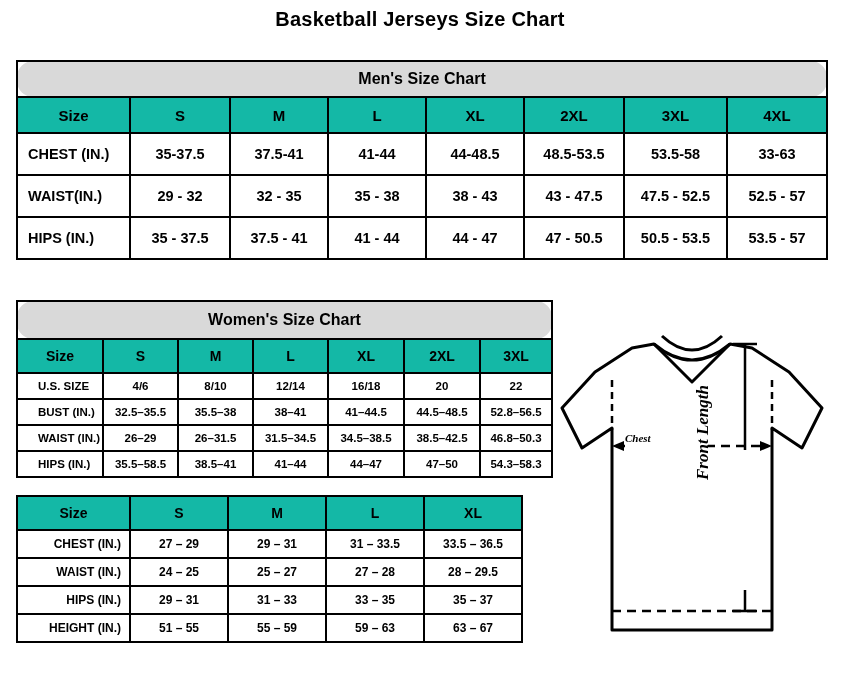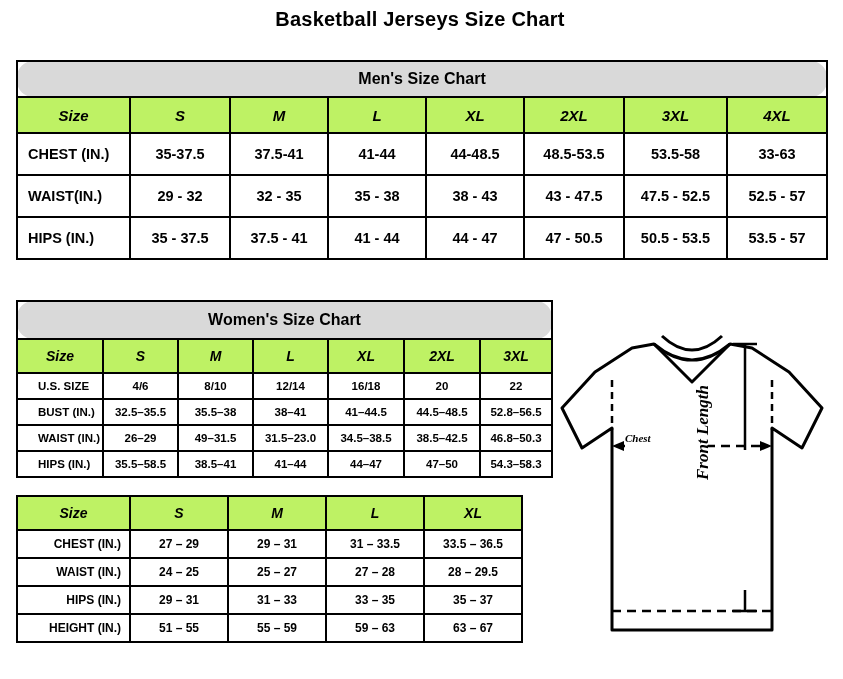--- a/index.html
+++ b/index.html
@@ -35,25 +35,24 @@
     padding: 0;
   }
   .section-title td {
     background: #d9d9d9;
     font-size: 16px;
     font-weight: bold;
     height: 34px;
     border-radius: 16px;
   }
   .hdr td {
-    background: #bef264;
+    background: #14b8a6;
     font-size: 15px;
     font-weight: bold;
     height: 34px;
-    font-style: italic;
   }
 
   
   #men-table {
     position: absolute;
     left: 16px;
     top: 60px;
     width: 810px;
   }
   #men-table .row td {
@@ -249,22 +248,22 @@
     <td>32.5–35.5</td>
     <td>35.5–38</td>
     <td>38–41</td>
     <td>41–44.5</td>
     <td>44.5–48.5</td>
     <td>52.8–56.5</td>
   </tr>
   <tr class="row">
     <td class="rowlabel">WAIST  (IN.)</td>
     <td>26–29</td>
-    <td>49–31.5</td>
-    <td>31.5–23.0</td>
+    <td>26–31.5</td>
+    <td>31.5–34.5</td>
     <td>34.5–38.5</td>
     <td>38.5–42.5</td>
     <td>46.8–50.3</td>
   </tr>
   <tr class="row">
     <td class="rowlabel">HIPS  (IN.)</td>
     <td>35.5–58.5</td>
     <td>38.5–41</td>
     <td>41–44</td>
     <td>44–47</td>

